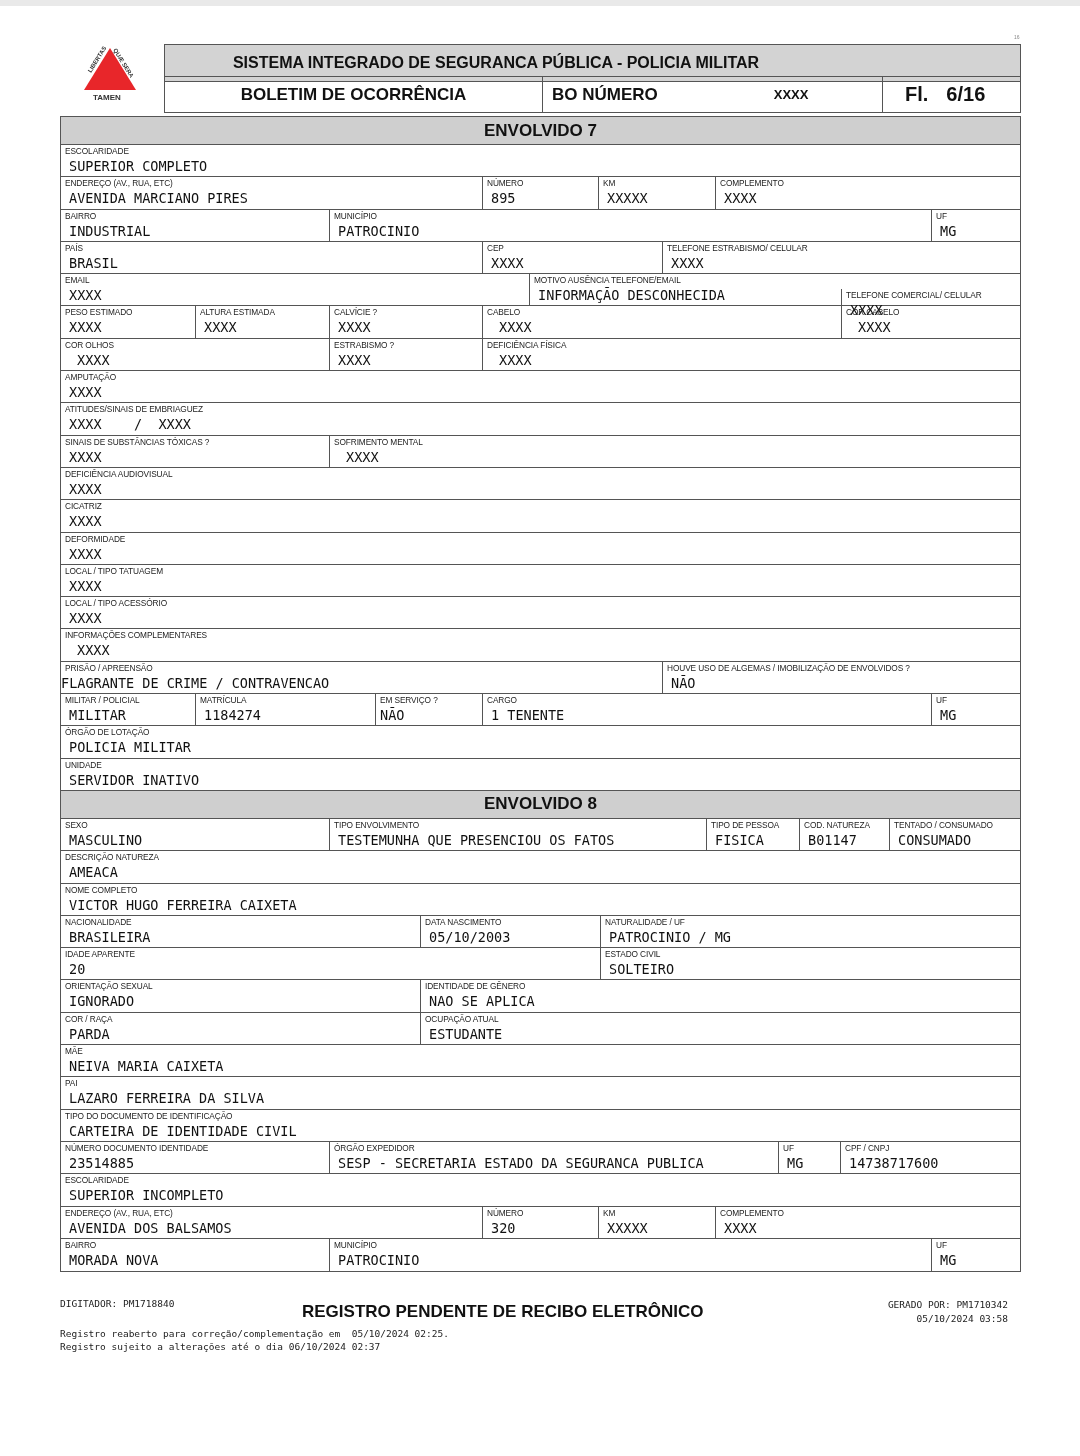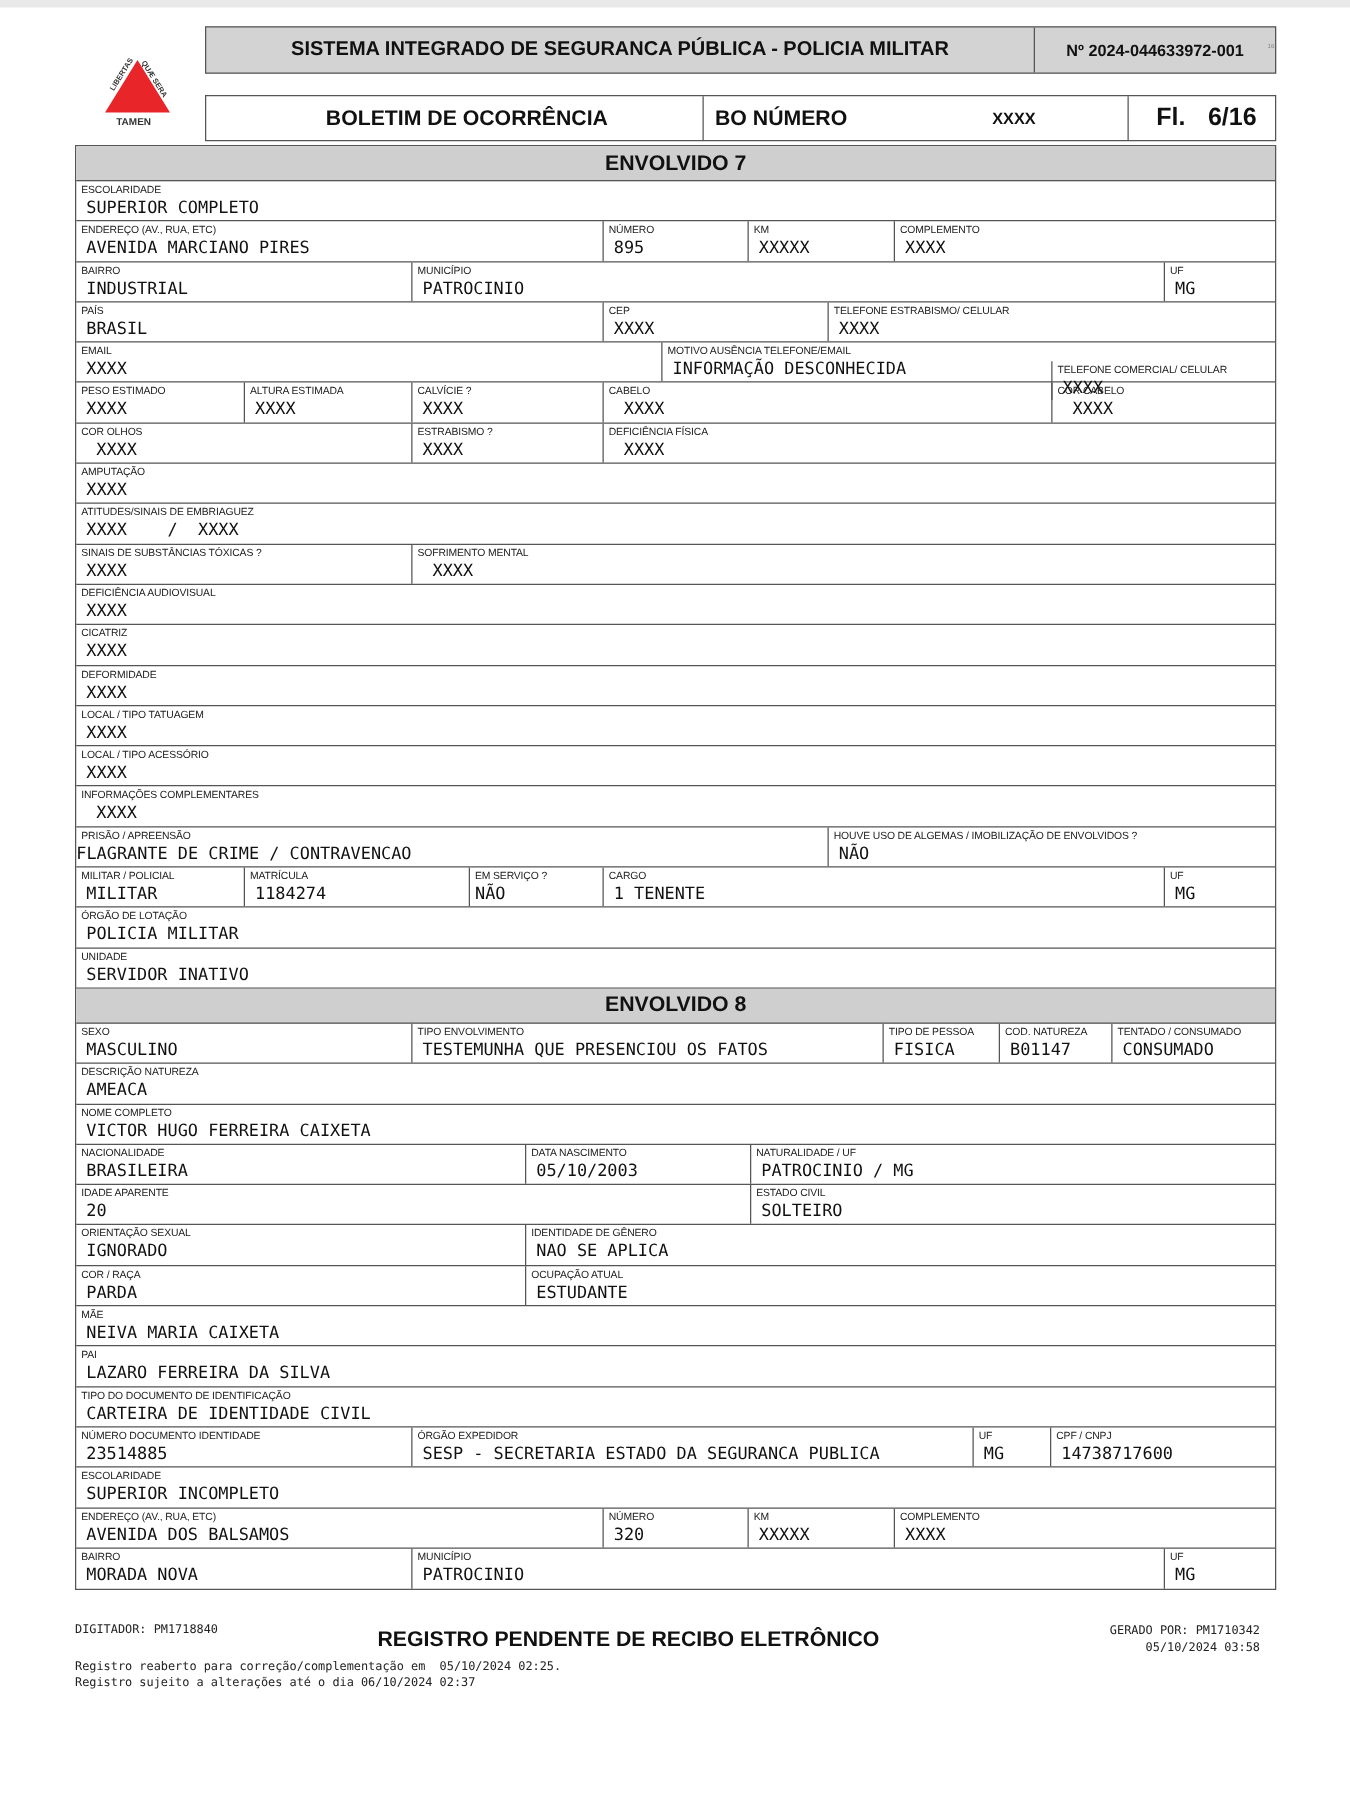--- a/index.html
+++ b/index.html
@@ -31,27 +31,26 @@
 
 <div class="page-edge"></div>
 
 <svg class="logo" viewBox="0 0 64 64">
   <polygon points="32,8 58,50 6,50" fill="#e8262a"></polygon>
   <text x="13" y="33" font-size="6" font-family="Liberation Sans, sans-serif" font-weight="bold" fill="#333" transform="rotate(-58 13 33)">LIBERTAS</text>
   <text x="35" y="10" font-size="6" font-family="Liberation Sans, sans-serif" font-weight="bold" fill="#333" transform="rotate(58 35 10)">QUÆ SERA</text>
   <text x="15" y="60" font-size="8" font-family="Liberation Sans, sans-serif" font-weight="bold" fill="#333">TAMEN</text>
 </svg>
 
-<div class="hdr gray" style="left:164px; top:21px; width:857px; height:38px;">
+<div class="hdr gray" style="left:164px; top:44px; width:857px; height:38px;">
   <div class="cell" style="width:662px; justify-content:center; font-size:16px;">SISTEMA INTEGRADO DE SEGURANCA PÚBLICA -  POLICIA MILITAR</div>
-  <div class="cell sep" style="flex:1; justify-content:center; font-size:13px;">Nº 2024-044633972-001</div>
 </div>
 <div class="tinynum">16</div>
 
-<div class="hdr" style="left:164px; top:76px; width:857px; height:37px;padding-left:20px;">
+<div class="hdr" style="left:164px; top:76px; width:857px; height:37px;">
   <div class="cell" style="width:377px; justify-content:center; font-size:17px;">BOLETIM DE OCORRÊNCIA</div>
   <div class="cell sep" style="width:340px; padding-left:9px; font-size:17px;">
     <span>BO NÚMERO</span>
     <span style="margin-left:116px; font-size:13px;">XXXX</span>
   </div>
   <div class="cell sep" style="flex:1; padding-left:22px; font-size:20px;">
     <span>Fl.</span>
     <span style="margin-left:18px;">6/16</span>
   </div>
 </div>

